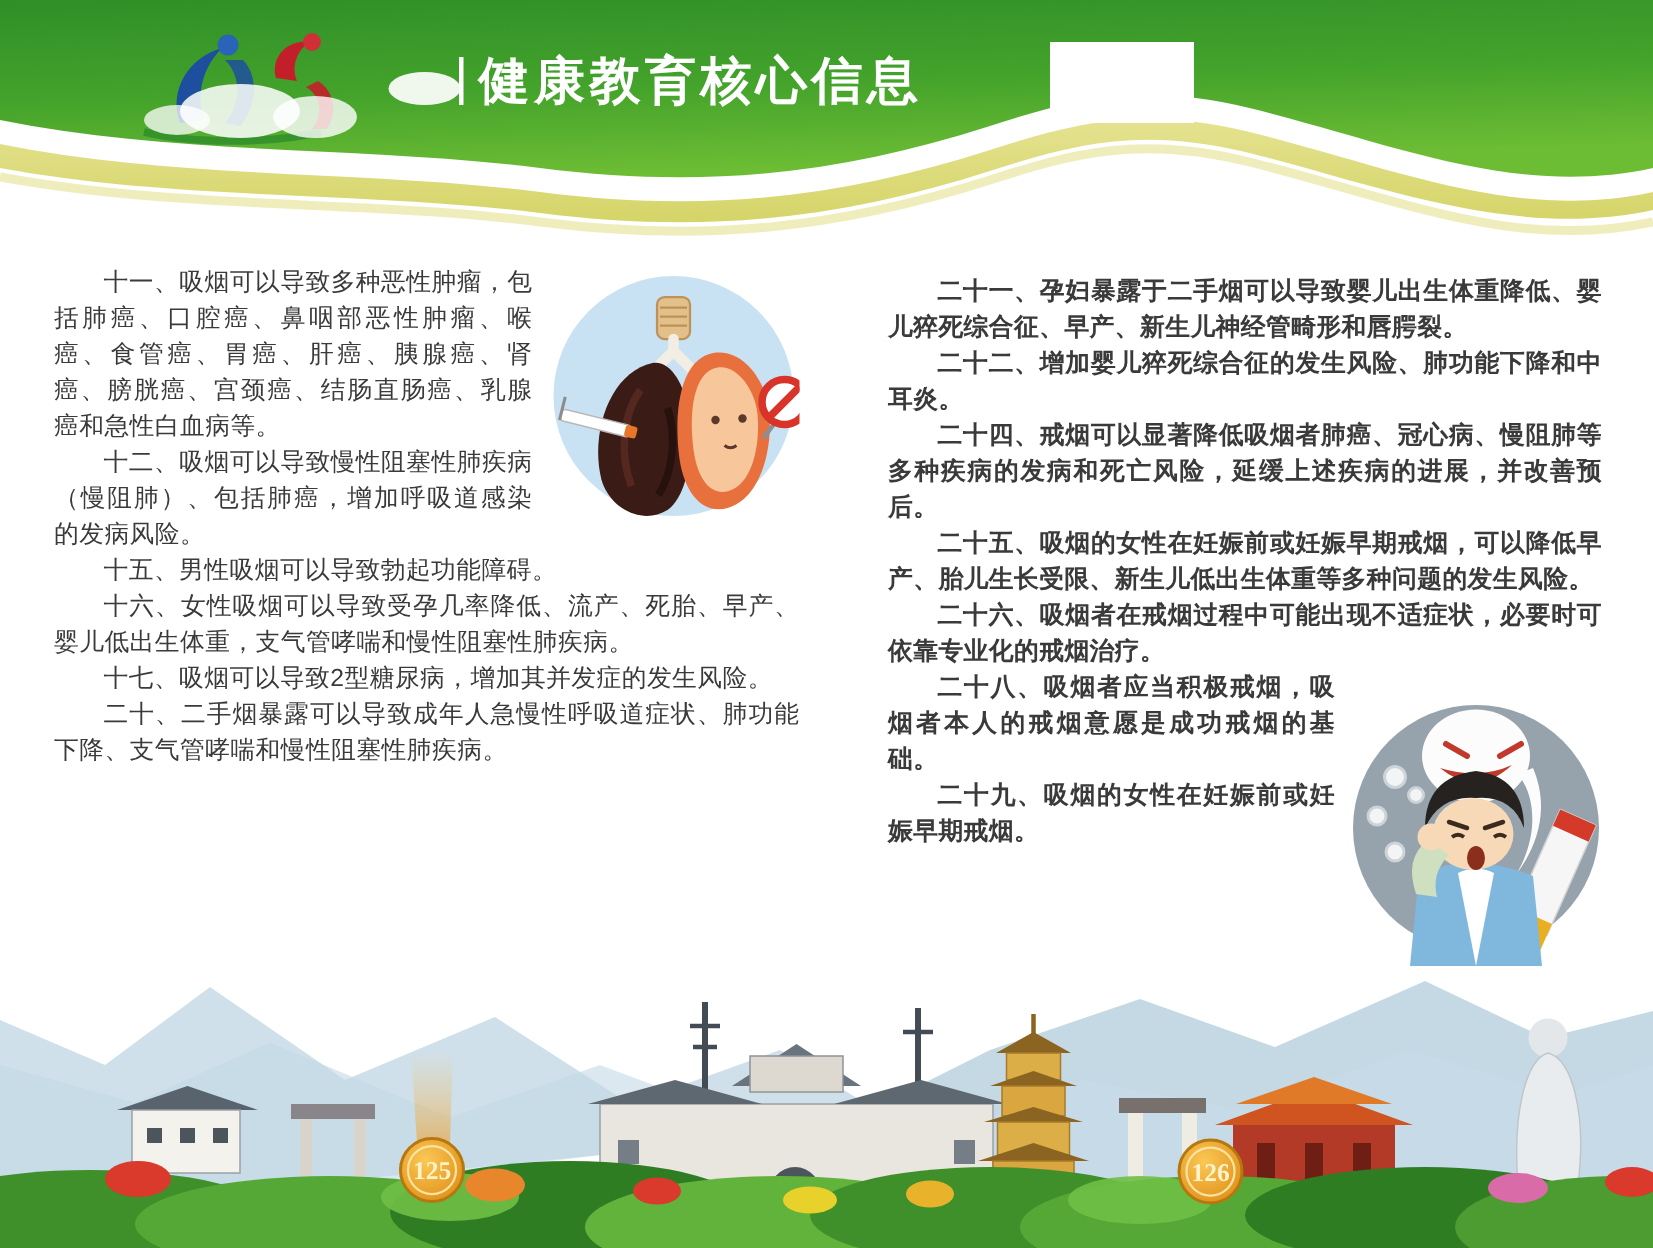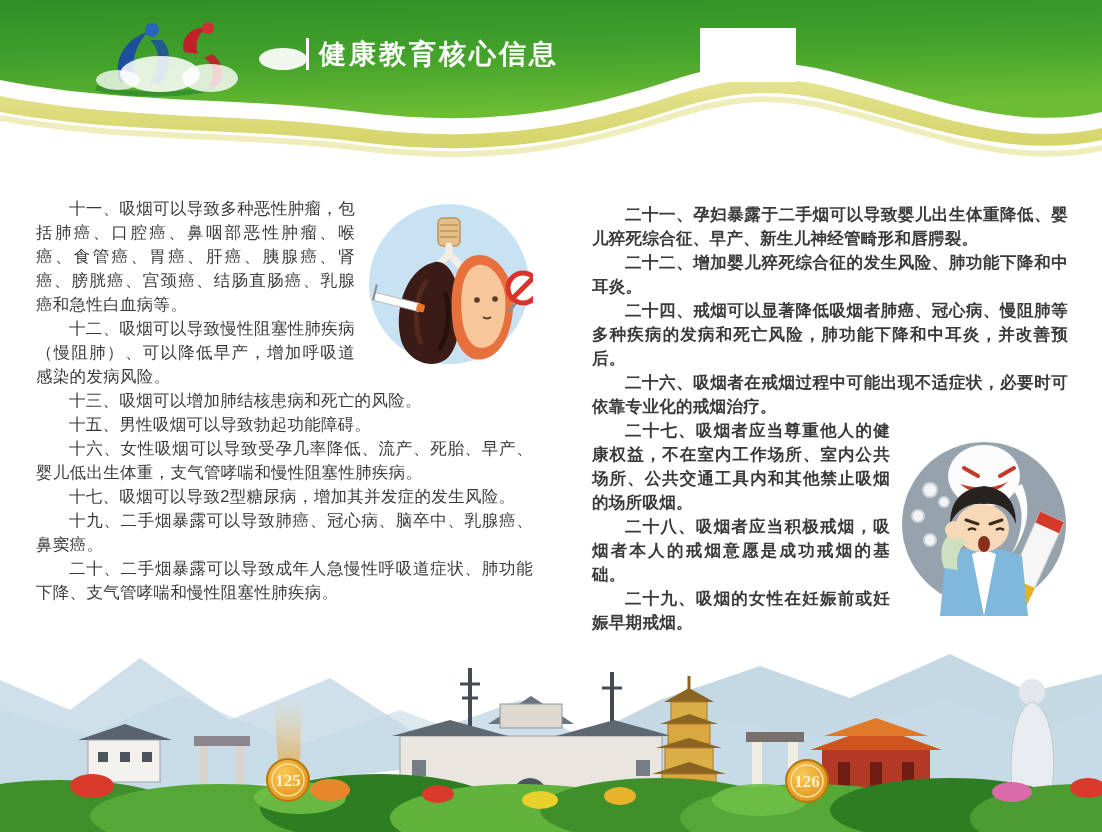--- a/index.html
+++ b/index.html
@@ -2,26 +2,26 @@
 <html><head>
 <meta charset="utf-8">
 <style>
   html,body{margin:0;padding:0;background:#ffffff;}
   .page{position:relative;width:1102px;height:832px;overflow:hidden;background:#ffffff;
         font-family:"Liberation Sans",sans-serif;}
 
   
   .header-art{position:absolute;top:0;left:0;width:1102px;height:175px;z-index:3;}
   .page-title{position:absolute;top:38px;left:306px;z-index:4;color:#ffffff;
-              font-size:27px;font-weight:bold;letter-spacing:3px;
+              font-size:34px;font-weight:bold;letter-spacing:3px;
               border-left:3px solid #ffffff;padding-left:10px;line-height:32px;}
 
   
   .col{position:absolute;z-index:2;color:#3a3a3a;font-size:16.5px;line-height:24px;
-       text-align:justify;letter-spacing:0.3px;margin-top:20px;}
+       text-align:justify;letter-spacing:0.3px;}
   .col p{margin:0;text-indent:2em;}
   .col-left{left:36px;top:176px;width:497px;}
   .col-right{left:592px;top:182px;width:476px;font-weight:bold;}
   .float-art{float:right;}
   .lungs-wrap{width:168px;height:168px;margin:4px 0 6px 10px;}
   .smoker-wrap{width:168px;height:192px;margin:6px 0 0 10px;}
 
   
   .footer-art{position:absolute;left:0;top:640px;width:1102px;height:192px;z-index:1;}
 </style>
@@ -106,33 +106,32 @@
         </g>
 
         <g>
           <line x1="144" y1="112" x2="156" y2="96" stroke="#8a9097" stroke-width="3"></line>
           <circle cx="158" cy="88" r="15" fill="#ffffff" stroke="#d8342a" stroke-width="5"></circle>
           <line x1="148" y1="98" x2="168" y2="78" stroke="#d8342a" stroke-width="5"></line>
         </g>
       </svg>
     </div>
     <p>十一、吸烟可以导致多种恶性肿瘤，包括肺癌、口腔癌、鼻咽部恶性肿瘤、喉癌、食管癌、胃癌、肝癌、胰腺癌、肾癌、膀胱癌、宫颈癌、结肠直肠癌、乳腺癌和急性白血病等。</p>
-    <p>十二、吸烟可以导致慢性阻塞性肺疾病（慢阻肺）、可以降低早产，增加呼吸道感染的发病风险。</p>
-    <p>十三、吸烟可以增加肺结核患病和死亡的风险。</p>
+    <p>十二、吸烟可以导致慢性阻塞性肺疾病（慢阻肺）、包括肺癌，增加呼吸道感染的发病风险。</p>
     <p>十五、男性吸烟可以导致勃起功能障碍。</p>
     <p>十六、女性吸烟可以导致受孕几率降低、流产、死胎、早产、婴儿低出生体重，支气管哮喘和慢性阻塞性肺疾病。</p>
     <p>十七、吸烟可以导致2型糖尿病，增加其并发症的发生风险。</p>
-    <p>十九、二手烟暴露可以导致肺癌、冠心病、脑卒中、乳腺癌、鼻窦癌。</p>
     <p>二十、二手烟暴露可以导致成年人急慢性呼吸道症状、肺功能下降、支气管哮喘和慢性阻塞性肺疾病。</p>
   </div>
 
   <div class="col col-right">
     <p>二十一、孕妇暴露于二手烟可以导致婴儿出生体重降低、婴儿猝死综合征、早产、新生儿神经管畸形和唇腭裂。</p>
     <p>二十二、增加婴儿猝死综合征的发生风险、肺功能下降和中耳炎。</p>
-    <p>二十四、戒烟可以显著降低吸烟者肺癌、冠心病、慢阻肺等多种疾病的发病和死亡风险，肺功能下降和中耳炎，并改善预后。</p>
+    <p>二十四、戒烟可以显著降低吸烟者肺癌、冠心病、慢阻肺等多种疾病的发病和死亡风险，延缓上述疾病的进展，并改善预后。</p>
+    <p>二十五、吸烟的女性在妊娠前或妊娠早期戒烟，可以降低早产、胎儿生长受限、新生儿低出生体重等多种问题的发生风险。</p>
     <p>二十六、吸烟者在戒烟过程中可能出现不适症状，必要时可依靠专业化的戒烟治疗。</p>
     <div class="float-art smoker-wrap">
       <svg viewBox="0 0 168 192" width="168" height="192">
         <circle cx="84" cy="100" r="82" fill="#96a2ac"></circle>
 
         <g>
           <ellipse cx="84" cy="52" rx="36" ry="31" fill="#fcfcfc"></ellipse>
           <path d="M112,64 C126,82 124,110 110,132 C124,114 134,88 122,60 Z" fill="#fcfcfc"></path>
           <path d="M64,44 l14,8 M100,52 l14,-8" stroke="#c0392b" stroke-width="4" stroke-linecap="round"></path>
           <path d="M60,60 Q84,80 108,58 Q86,68 60,60 Z" fill="#c0392b"></path>
@@ -158,21 +157,20 @@
         </g>
 
         <g fill="#f2f4f5" stroke="#cdd4d8" stroke-width="2">
           <circle cx="30" cy="66" r="7"></circle>
           <circle cx="18" cy="92" r="6"></circle>
           <circle cx="30" cy="116" r="6"></circle>
           <circle cx="44" cy="78" r="5"></circle>
         </g>
       </svg>
     </div>
-    <p>二十七、吸烟者应当尊重他人的健康权益，不在室内工作场所、室内公共场所、公共交通工具内和其他禁止吸烟的场所吸烟。</p>
     <p>二十八、吸烟者应当积极戒烟，吸烟者本人的戒烟意愿是成功戒烟的基础。</p>
     <p>二十九、吸烟的女性在妊娠前或妊娠早期戒烟。</p>
   </div>
 
   <svg class="footer-art" viewBox="0 0 1102 192">
     <defs>
       <radialGradient id="gGold" cx="0.4" cy="0.35" r="0.8">
         <stop offset="0" stop-color="#fbc855"></stop>
         <stop offset="1" stop-color="#dd8a12"></stop>
       </radialGradient>

